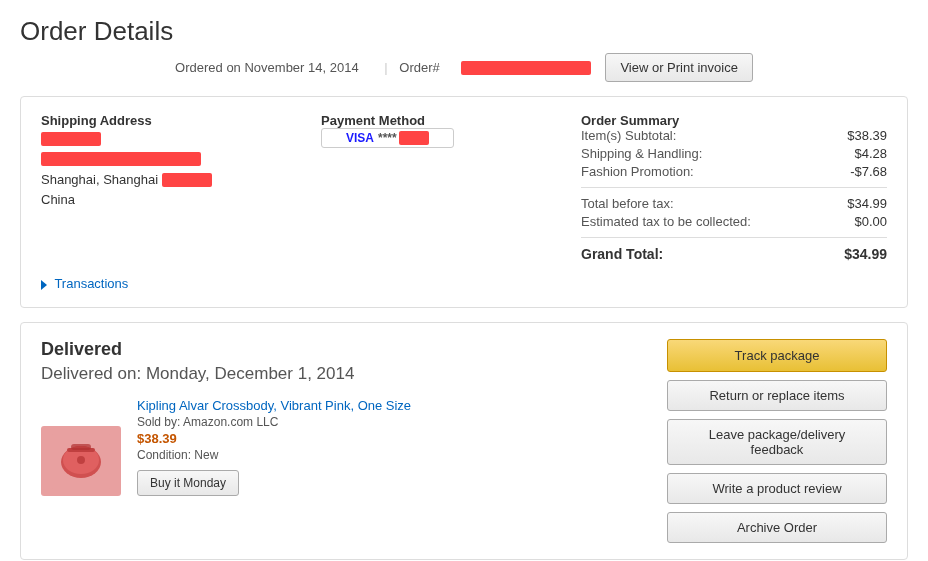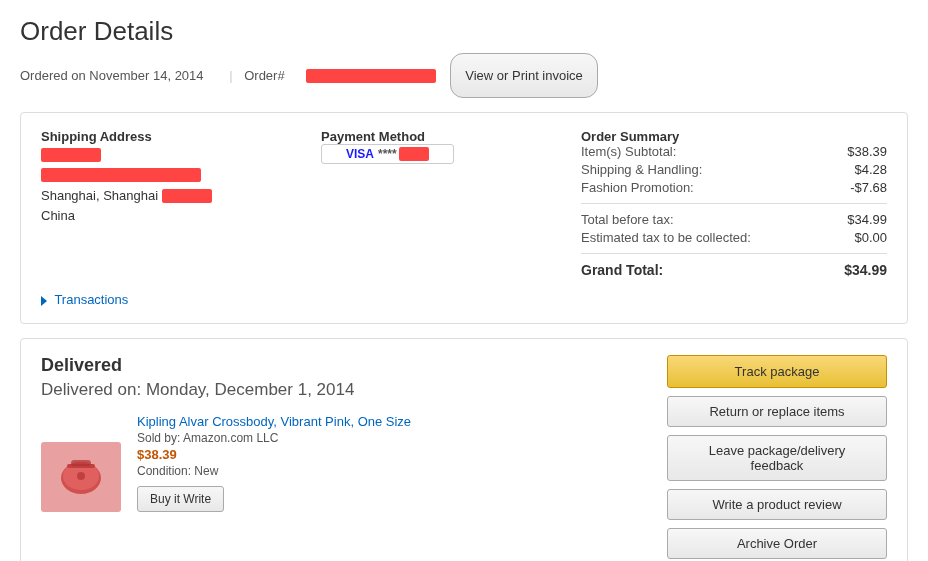--- a/index.html
+++ b/index.html
@@ -13,21 +13,21 @@
     }
     h1 {
       font-size: 26px;
       font-weight: normal;
       color: #333;
       margin-bottom: 6px;
     }
     .page-header {
       display: flex;
       align-items: center;
-      justify-content: flex-start;
+      justify-content: center;
       margin-bottom: 14px;
     }
     .order-meta {
       font-size: 13px;
       color: #555;
     }
     .order-meta span {
       margin-right: 14px;
     }
     .order-meta .divider {
@@ -38,24 +38,24 @@
       display: inline-block;
       background: #ff4444;
       color: #ff4444;
       border-radius: 2px;
       height: 14px;
       vertical-align: middle;
     }
     .btn-invoice {
       border: 1px solid #aaa;
       background: linear-gradient(to bottom, #f7f7f7, #e8e8e8);
-      padding: 14px 14px;
+      padding: 6px 14px;
       font-size: 13px;
       cursor: pointer;
-      border-radius: 13px;
+      border-radius: 3px;
       color: #333;
       white-space: nowrap;
     }
 
     .info-card {
       border: 1px solid #ddd;
       border-radius: 4px;
       padding: 16px 20px;
       margin-bottom: 14px;
     }
@@ -315,21 +315,21 @@
             <circle cx="30" cy="26" r="4" fill="#c04040"></circle>
           </svg>
         </div>
         <div class="product-info">
           <div class="product-name">
             <a href="#">Kipling Alvar Crossbody, Vibrant Pink, One Size</a>
           </div>
           <div class="product-sold-by">Sold by: Amazon.com LLC</div>
           <div class="product-price">$38.39</div>
           <div class="product-condition">Condition: New</div>
-          <button class="btn-buy-again">Buy it Write</button>
+          <button class="btn-buy-again">Buy it Monday</button>
         </div>
       </div>
     </div>
     <div class="delivery-right">
       <button class="btn-track">Track package</button>
       <button class="btn-action">Return or replace items</button>
       <button class="btn-action">Leave package/delivery feedback</button>
       <button class="btn-action">Write a product review</button>
       <button class="btn-action">Archive Order</button>
     </div>

